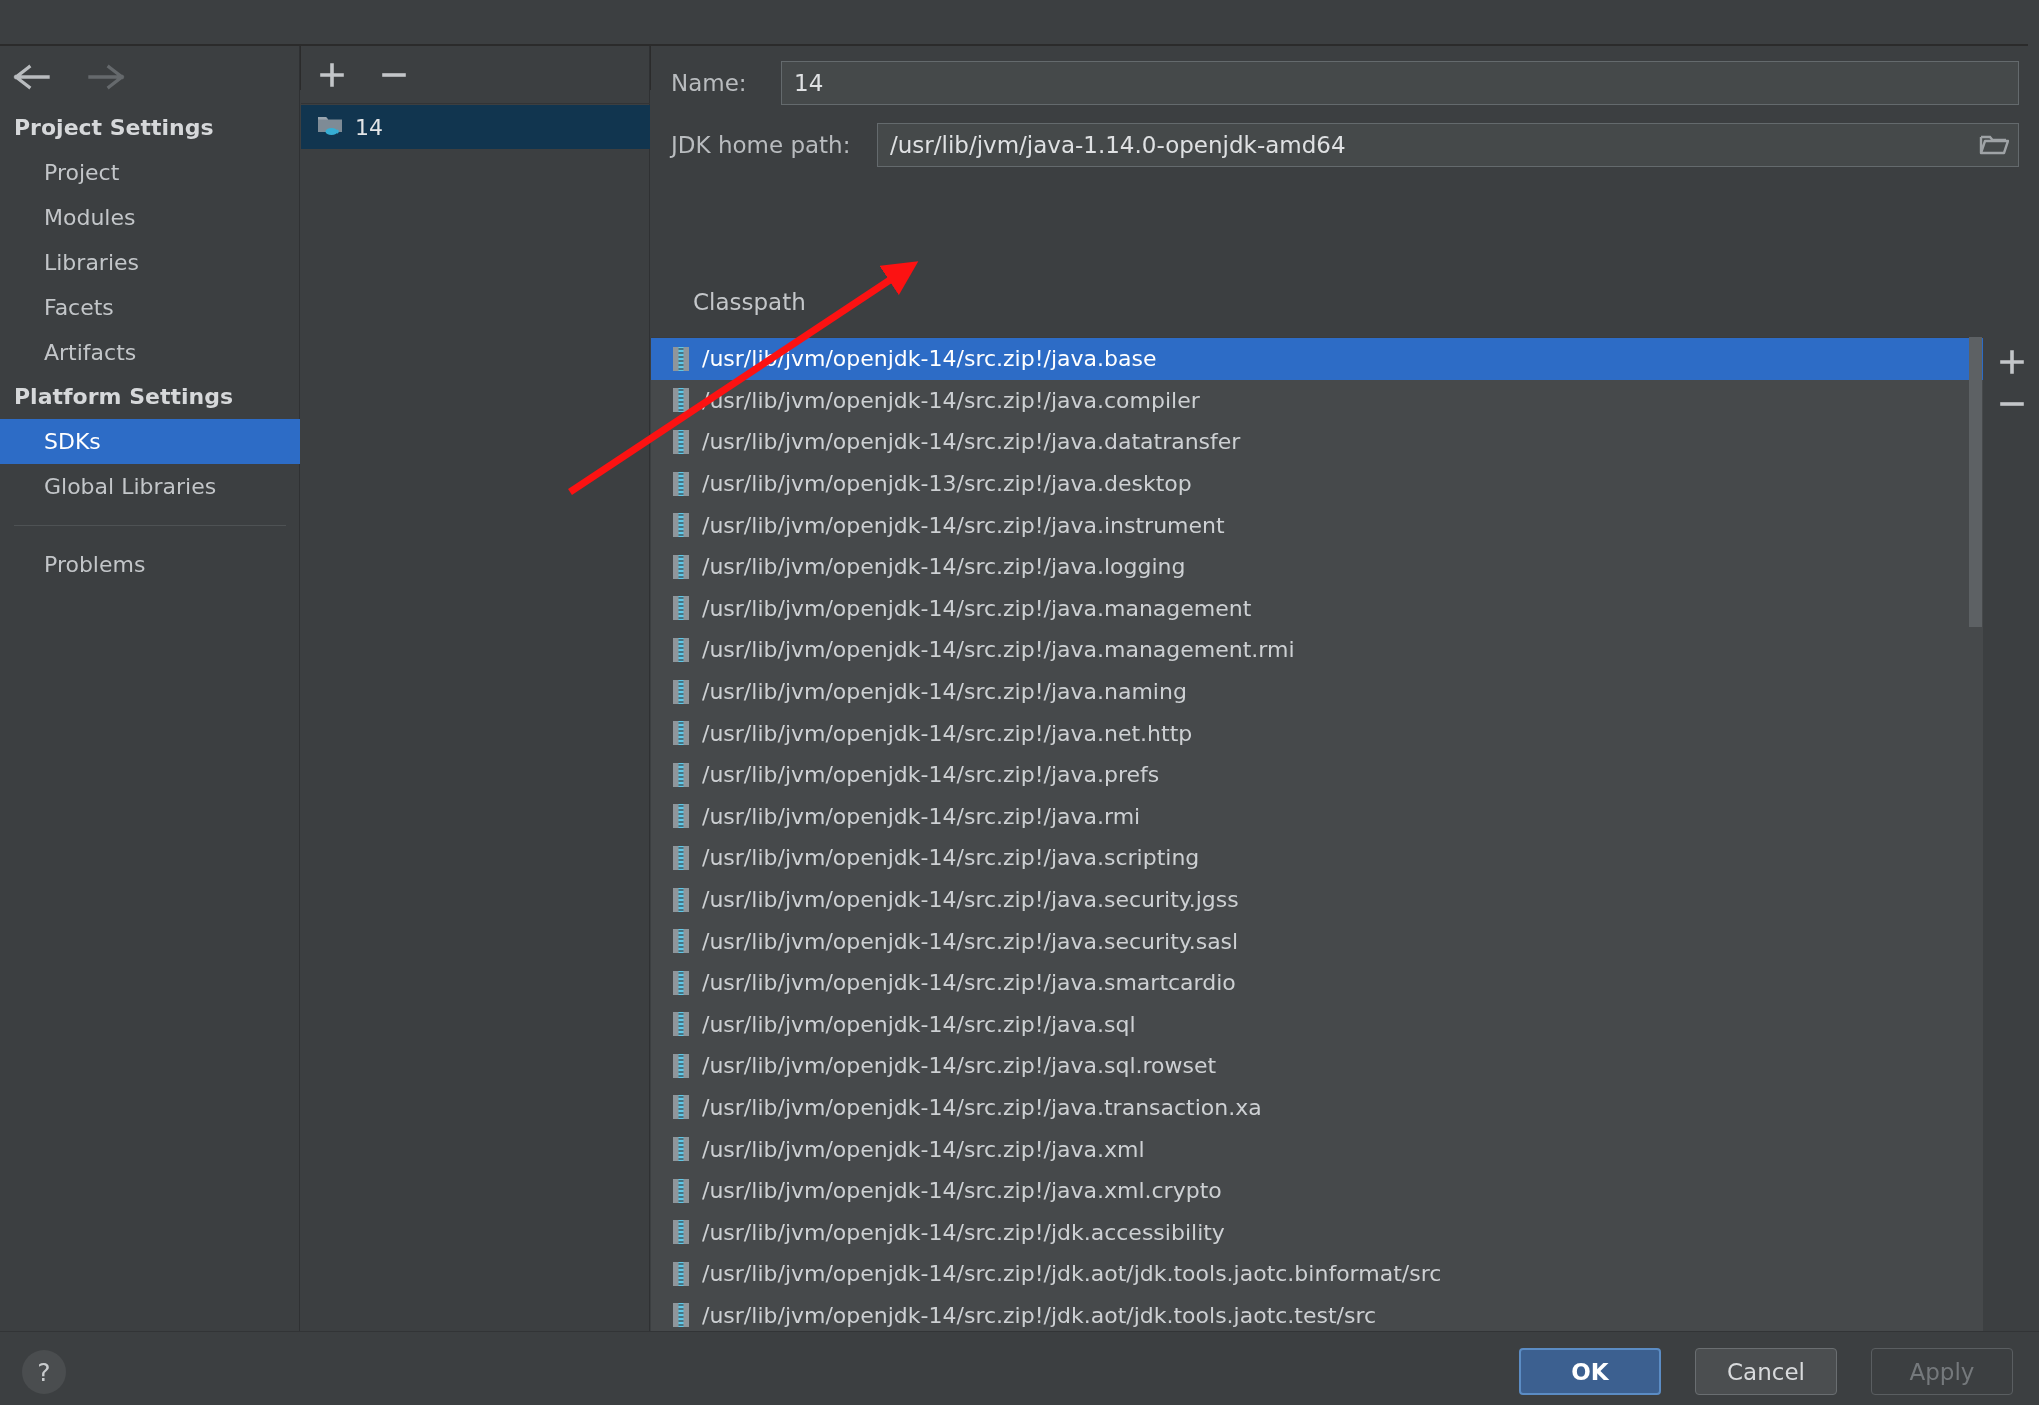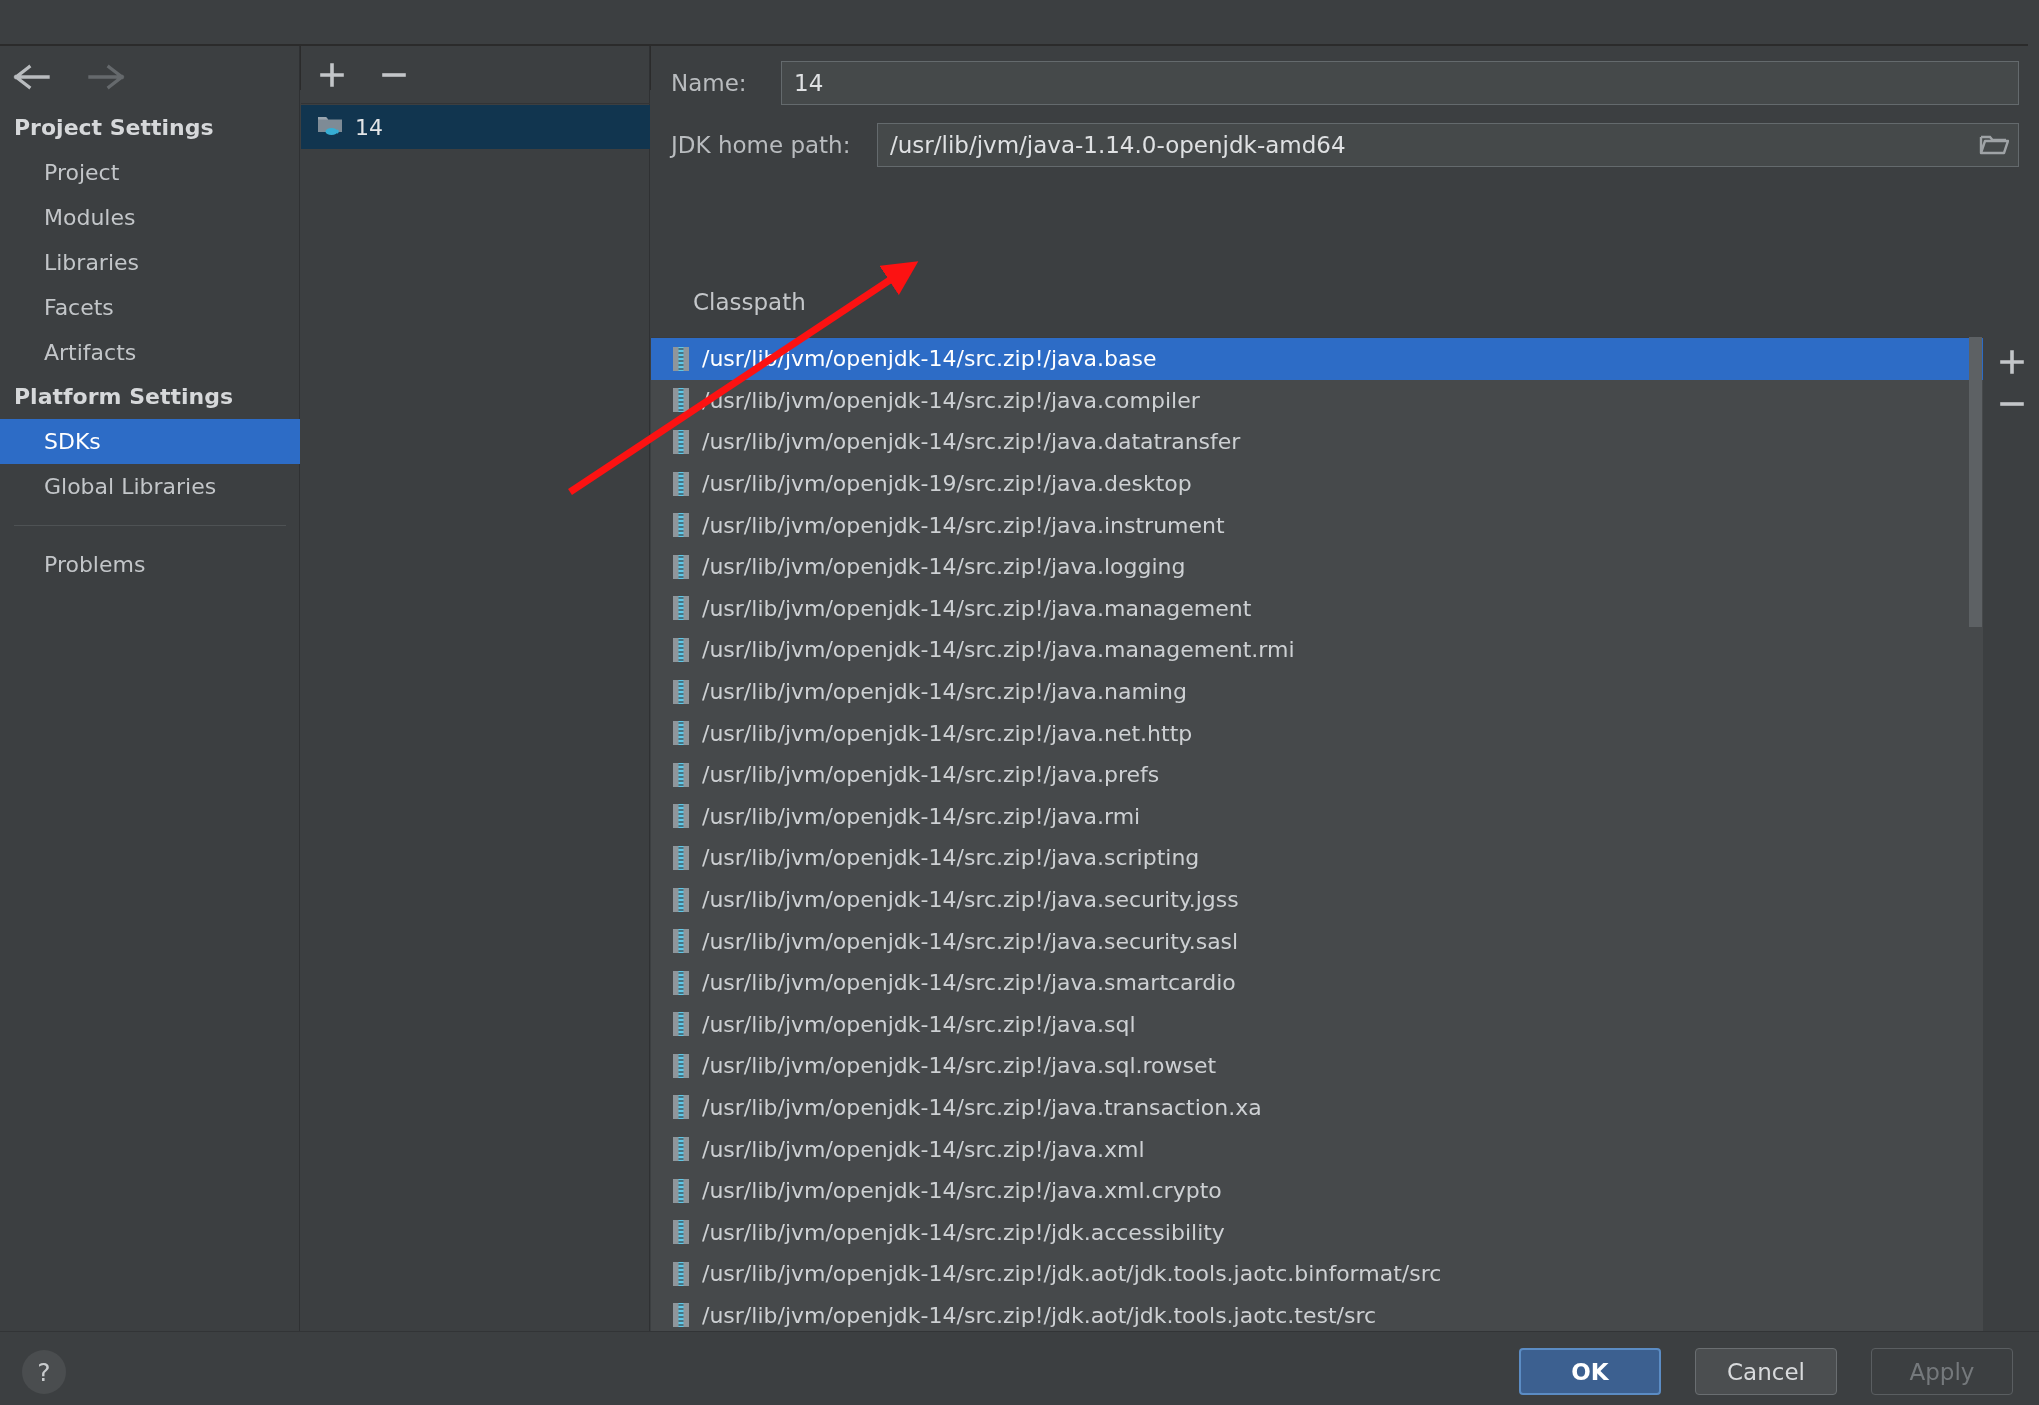--- a/index.html
+++ b/index.html
@@ -463,21 +463,21 @@
                 <rect x="2" y="1" width="16" height="24" fill="#8f969b"></rect>
                 <rect x="7.5" y="1" width="5" height="24" fill="#5ec8e8"></rect>
                 <rect x="7.5" y="2" width="5" height="2" fill="#2f3133" opacity=".55"></rect>
                 <rect x="7.5" y="6" width="5" height="2" fill="#2f3133" opacity=".55"></rect>
                 <rect x="7.5" y="10" width="5" height="2" fill="#2f3133" opacity=".55"></rect>
                 <rect x="7.5" y="14" width="5" height="2" fill="#2f3133" opacity=".55"></rect>
                 <rect x="7.5" y="18" width="5" height="2" fill="#2f3133" opacity=".55"></rect>
                 <rect x="7.5" y="22" width="5" height="2" fill="#2f3133" opacity=".55"></rect>
               </svg>
             </span>
-            <span>/usr/lib/jvm/openjdk-19/src.zip!/java.desktop</span>
+            <span>/usr/lib/jvm/openjdk-13/src.zip!/java.desktop</span>
           </div>
           <div class="path-row">
             <span>
               <svg class="zip-icon" width="20" height="26" viewBox="0 0 20 26">
                 <rect x="2" y="1" width="16" height="24" fill="#8f969b"></rect>
                 <rect x="7.5" y="1" width="5" height="24" fill="#5ec8e8"></rect>
                 <rect x="7.5" y="2" width="5" height="2" fill="#2f3133" opacity=".55"></rect>
                 <rect x="7.5" y="6" width="5" height="2" fill="#2f3133" opacity=".55"></rect>
                 <rect x="7.5" y="10" width="5" height="2" fill="#2f3133" opacity=".55"></rect>
                 <rect x="7.5" y="14" width="5" height="2" fill="#2f3133" opacity=".55"></rect>

